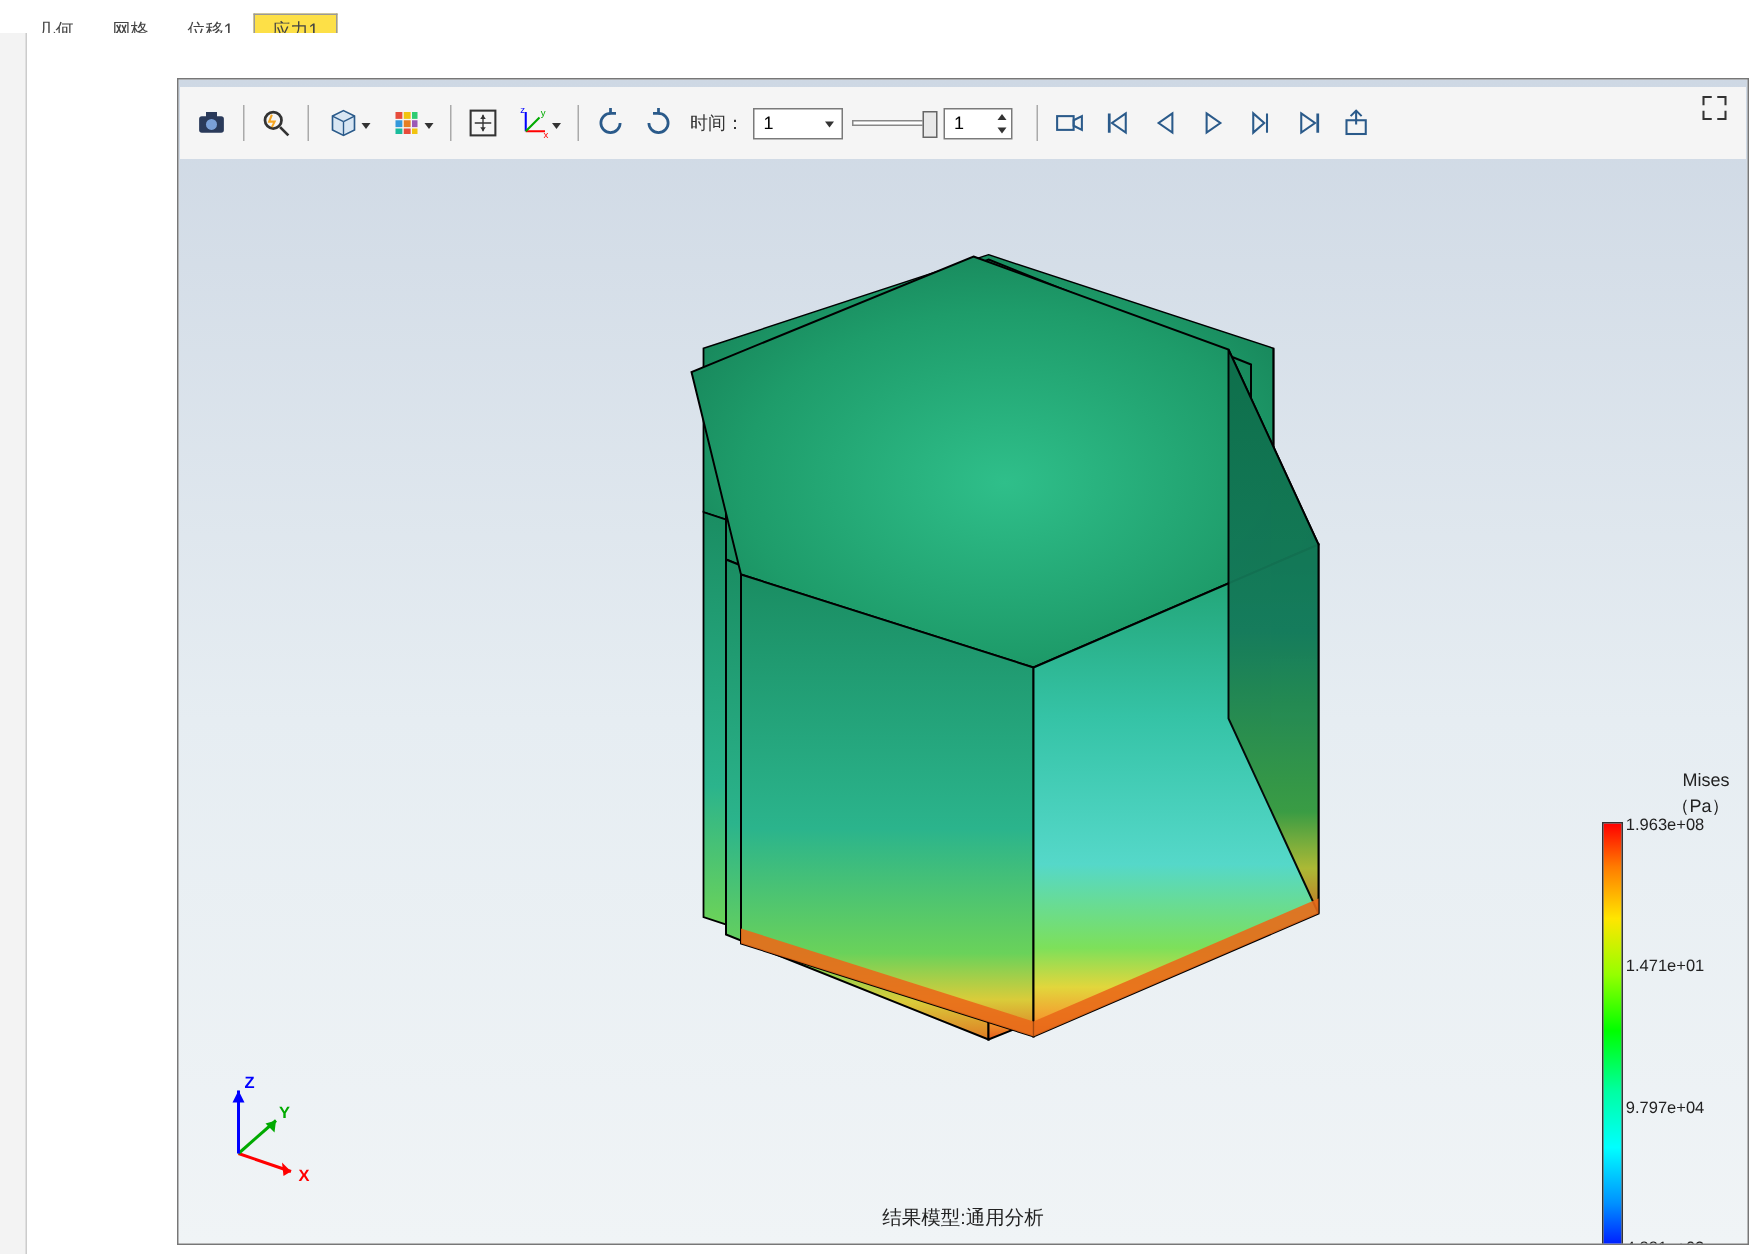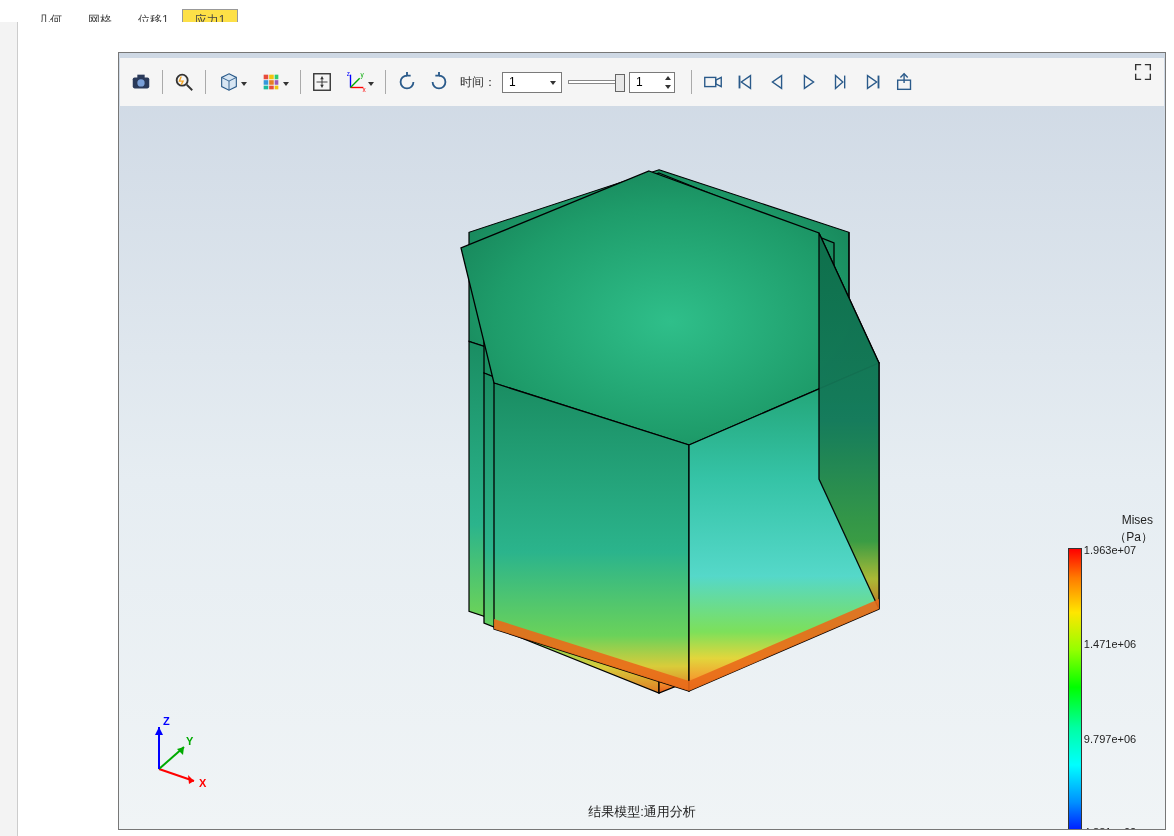--- a/index.html
+++ b/index.html
@@ -1,19 +1,19 @@
 <!DOCTYPE html>
 <html><head>
 <meta charset="utf-8">
 <style>
 * { box-sizing: border-box; margin: 0; padding: 0; }
 body { font-family: "Microsoft YaHei", Arial, sans-serif; font-size: 12px; background: #fff; width: 1174px; height: 836px; position: relative; overflow: hidden; }
 
 
-.tabs { position: absolute; top: 0; left: 0; right: 0; height: 32px; border-bottom: 1px solid #999; display: flex; align-items: flex-end; padding-left: 25px; padding-top: 2px; }
+.tabs { position: absolute; top: 0; left: 0; right: 0; height: 32px; border-bottom: 1px solid #999; display: flex; align-items: flex-end; padding-left: 12px; padding-top: 2px; }
 .tab { padding: 2px 12px; font-size: 12px; color: #444; border: 1px solid transparent; border-bottom: none; cursor: pointer; }
 .tab.active { background: #fde047; border: 1px solid #999; border-bottom: 1px solid #fdfdfd; margin-bottom: -1px; }
 
 
 .leftstrip { position: absolute; top: 22px; left: 0; width: 18px; height: 814px; background: #f3f3f3; border-right: 1px solid #ccc; }
 
 
 .viewport { position: absolute; top: 22px; left: 18px; right: 0; bottom: 0; background: #fff; }
 .canvas-frame { position: absolute; top: 30px; left: 100px; right: 8px; bottom: 6px; border: 1px solid #777; background: linear-gradient(to bottom, #ced8e4 0%, #e6edf2 55%, #f0f4f6 100%); overflow: hidden; }
 
@@ -144,23 +144,23 @@
       <polygon points="20,18 16,26 24,26" fill="#0000ff"></polygon>
       <text x="24" y="16" fill="#0000ff" font-size="11" font-weight="bold">Z</text>
     </svg>
 
     <div class="legend">
       <div class="legend-title">Mises</div>
       <div class="legend-title">（Pa）</div>
       <div class="legend-bar-wrap">
         <div class="legend-bar"></div>
         <div class="legend-labels">
-          <span class="legend-lbl" style="top:-4px">1.963e+07</span>
-          <span class="legend-lbl" style="top:90px">1.471e+06</span>
-          <span class="legend-lbl" style="top:185px">9.797e+06</span>
+          <span class="legend-lbl" style="top:-4px">1.963e+08</span>
+          <span class="legend-lbl" style="top:90px">1.471e+01</span>
+          <span class="legend-lbl" style="top:185px">9.797e+04</span>
           <span class="legend-lbl" style="top:278px">4.881e+02</span>
         </div>
       </div>
     </div>
 
     <div class="footer-label">结果模型:通用分析</div>
   </div>
 
   <div class="toolbar">
     <div class="tb-btn">

